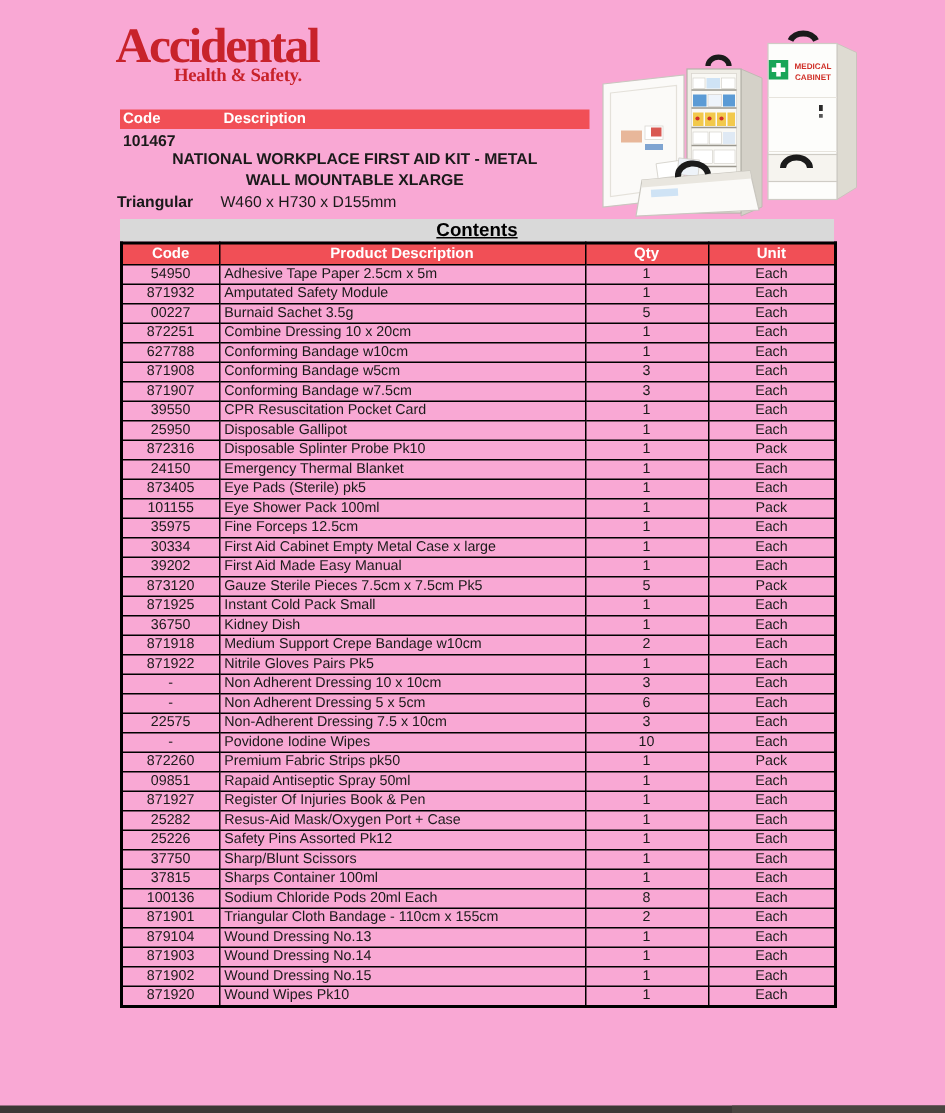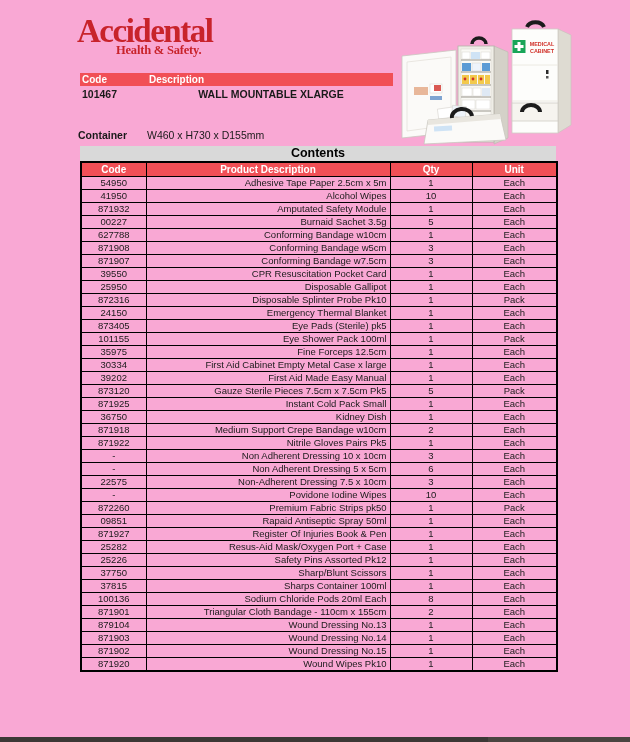--- a/index.html
+++ b/index.html
@@ -29,50 +29,50 @@
   
   .cabinet{position:absolute;left:394px;top:4px;width:182px;height:144px;}
 
   
   .spec{position:absolute;left:80px;top:73px;width:313px;font-size:10.5px;}
   .spec-header{
     display:flex;background:var(--red);color:#fff;font-weight:bold;
     height:13px;line-height:13px;font-size:10px;
   }
   .spec-header .c1{width:69px;padding-left:2px;}
-  .spec-row{display:flex;font-weight:bold;padding-top:2px;}
+  .spec-row{display:flex;font-weight:bold;padding-top:2px;flex-direction:column;}
   .spec-row .c1{width:69px;padding-left:2px;}
   .spec-row .c2{flex:1;text-align:center;line-height:13.5px;}
 
   
   .dimensions{position:absolute;left:78px;top:129px;font-size:10.5px;display:flex;}
   .dim-label{font-weight:bold;width:69px;}
 
   
   .contents-title{
     position:absolute;left:80px;top:146px;width:476px;height:15px;
     background:var(--gray);font-weight:bold;font-size:12.5px;
-    line-height:15px;text-align:center;color:#000;
+    line-height:15px;text-align:center;color:#000;text-decoration:underline;
   }
 
   
   table.contents{
     position:absolute;left:80px;top:161px;width:476px;
     border-collapse:collapse;table-layout:fixed;border:2px solid #000;
   }
   .contents th{
     background:var(--red);color:#fff;font-weight:bold;font-size:10px;
     border:1px solid #000;height:14px;padding:0;
   }
   .contents td{
     border:1px solid #000;font-size:9.5px;height:12.3px;
     padding:0 3px;line-height:12px;overflow:hidden;white-space:nowrap;
   }
   .contents td.t-code,.contents td.t-qty,.contents td.t-unit{text-align:center;}
-  .contents td.t-desc{text-align:right;}
+  .contents td.t-desc{text-align:left;}
 
   
   .bottom-bar{position:absolute;left:0;top:737px;width:630px;height:5px;background:#3c3835;}
   .bottom-bar-segment{position:absolute;left:488px;top:0;width:142px;height:5px;background:#4a4540;}
 </style>
 </head>
 <body>
 
 <div class="page">
 
@@ -154,27 +154,28 @@
   </svg>
 
   <div class="spec">
     <div class="spec-header">
       <div class="c1">Code</div>
       <div class="c2">Description</div>
     </div>
     <div class="spec-row">
       <div class="c1">101467</div>
       <div class="c2">
+        <div>NATIONAL WORKPLACE FIRST AID KIT - METAL</div>
         <div>WALL MOUNTABLE XLARGE</div>
       </div>
     </div>
   </div>
 
   <div class="dimensions">
-    <div class="dim-label">Container</div>
+    <div class="dim-label">Triangular</div>
     <div class="dim-value">W460 x H730 x D155mm</div>
   </div>
 
   <div class="contents-title">Contents</div>
 
   <table class="contents">
     <colgroup>
       <col style="width:65px">
         <col style="width:244px">
         <col style="width:82px">
@@ -189,35 +190,35 @@
       </tr>
     </thead>
     <tbody>
         <tr>
           <td class="t-code">54950</td>
           <td class="t-desc">Adhesive Tape Paper 2.5cm x 5m</td>
           <td class="t-qty">1</td>
           <td class="t-unit">Each</td>
         </tr>
         <tr>
-          <td class="t-code">41950</td>
-          <td class="t-desc">Alcohol Wipes</td>
-          <td class="t-qty">10</td>
-          <td class="t-unit">Each</td>
-        </tr>
-        <tr>
           <td class="t-code">871932</td>
           <td class="t-desc">Amputated Safety Module</td>
           <td class="t-qty">1</td>
           <td class="t-unit">Each</td>
         </tr>
         <tr>
           <td class="t-code">00227</td>
           <td class="t-desc">Burnaid Sachet 3.5g</td>
           <td class="t-qty">5</td>
+          <td class="t-unit">Each</td>
+        </tr>
+        <tr>
+          <td class="t-code">872251</td>
+          <td class="t-desc">Combine Dressing 10 x 20cm</td>
+          <td class="t-qty">1</td>
           <td class="t-unit">Each</td>
         </tr>
         <tr>
           <td class="t-code">627788</td>
           <td class="t-desc">Conforming Bandage w10cm</td>
           <td class="t-qty">1</td>
           <td class="t-unit">Each</td>
         </tr>
         <tr>
           <td class="t-code">871908</td>

